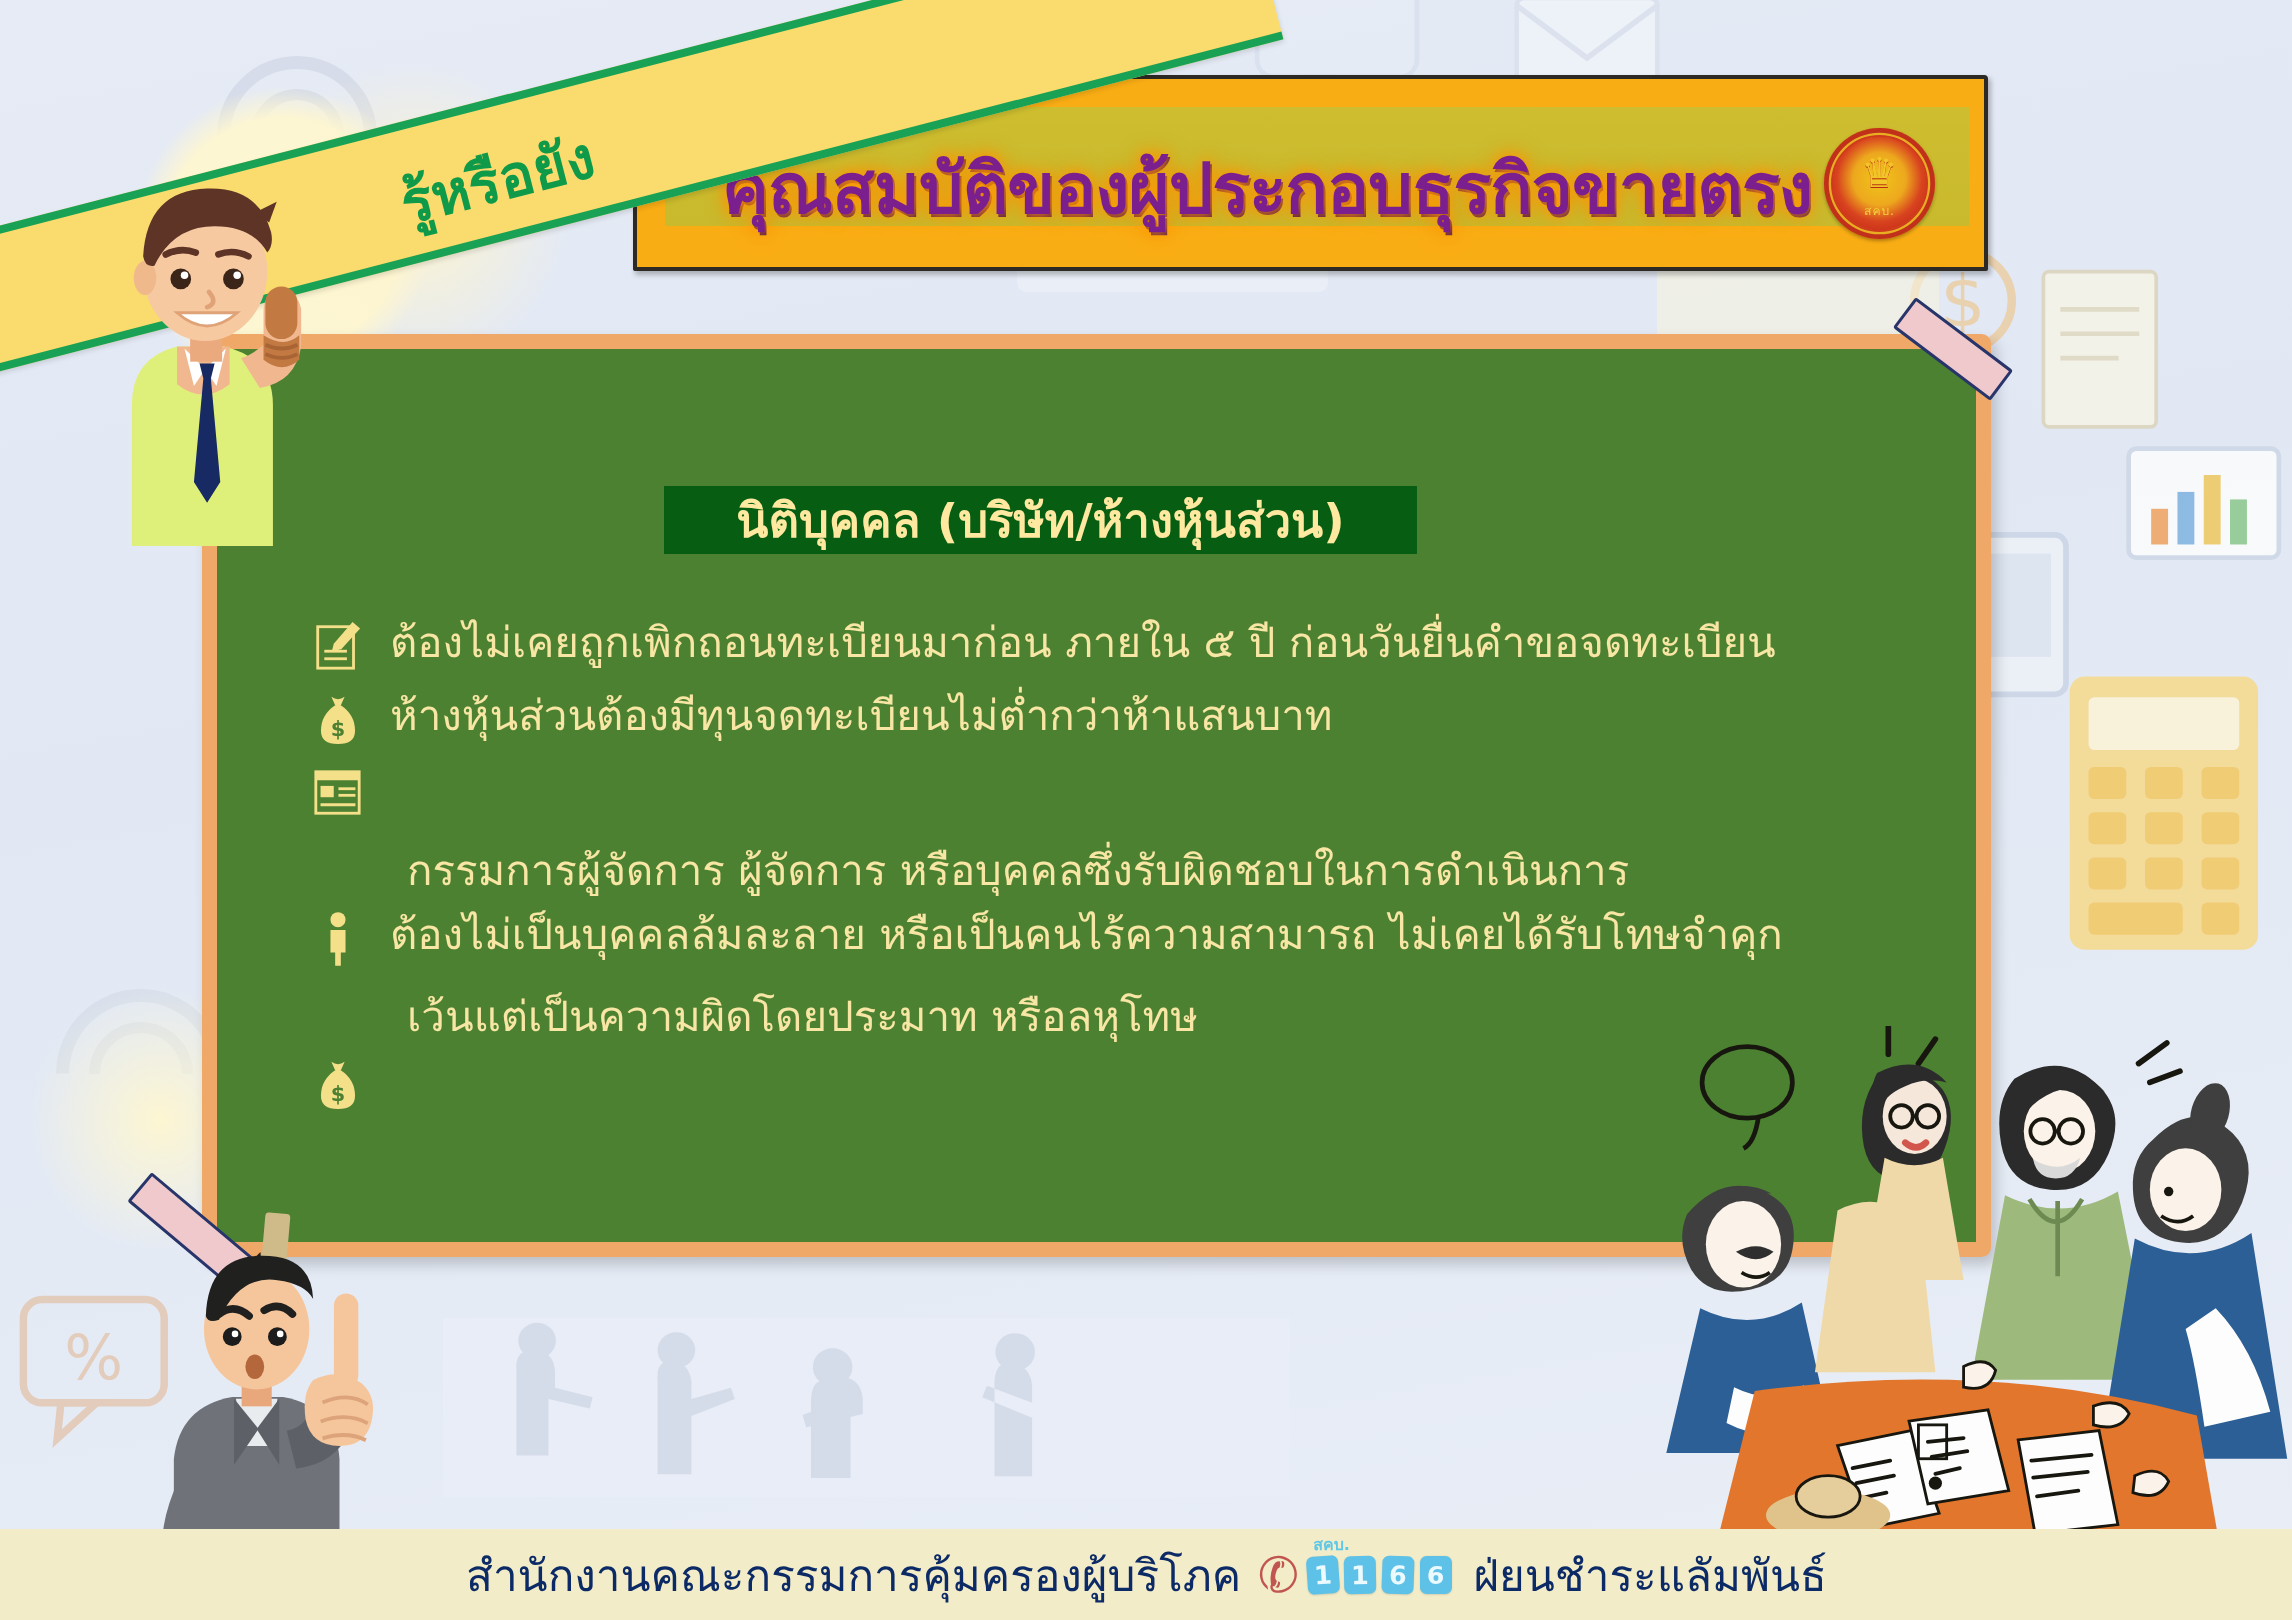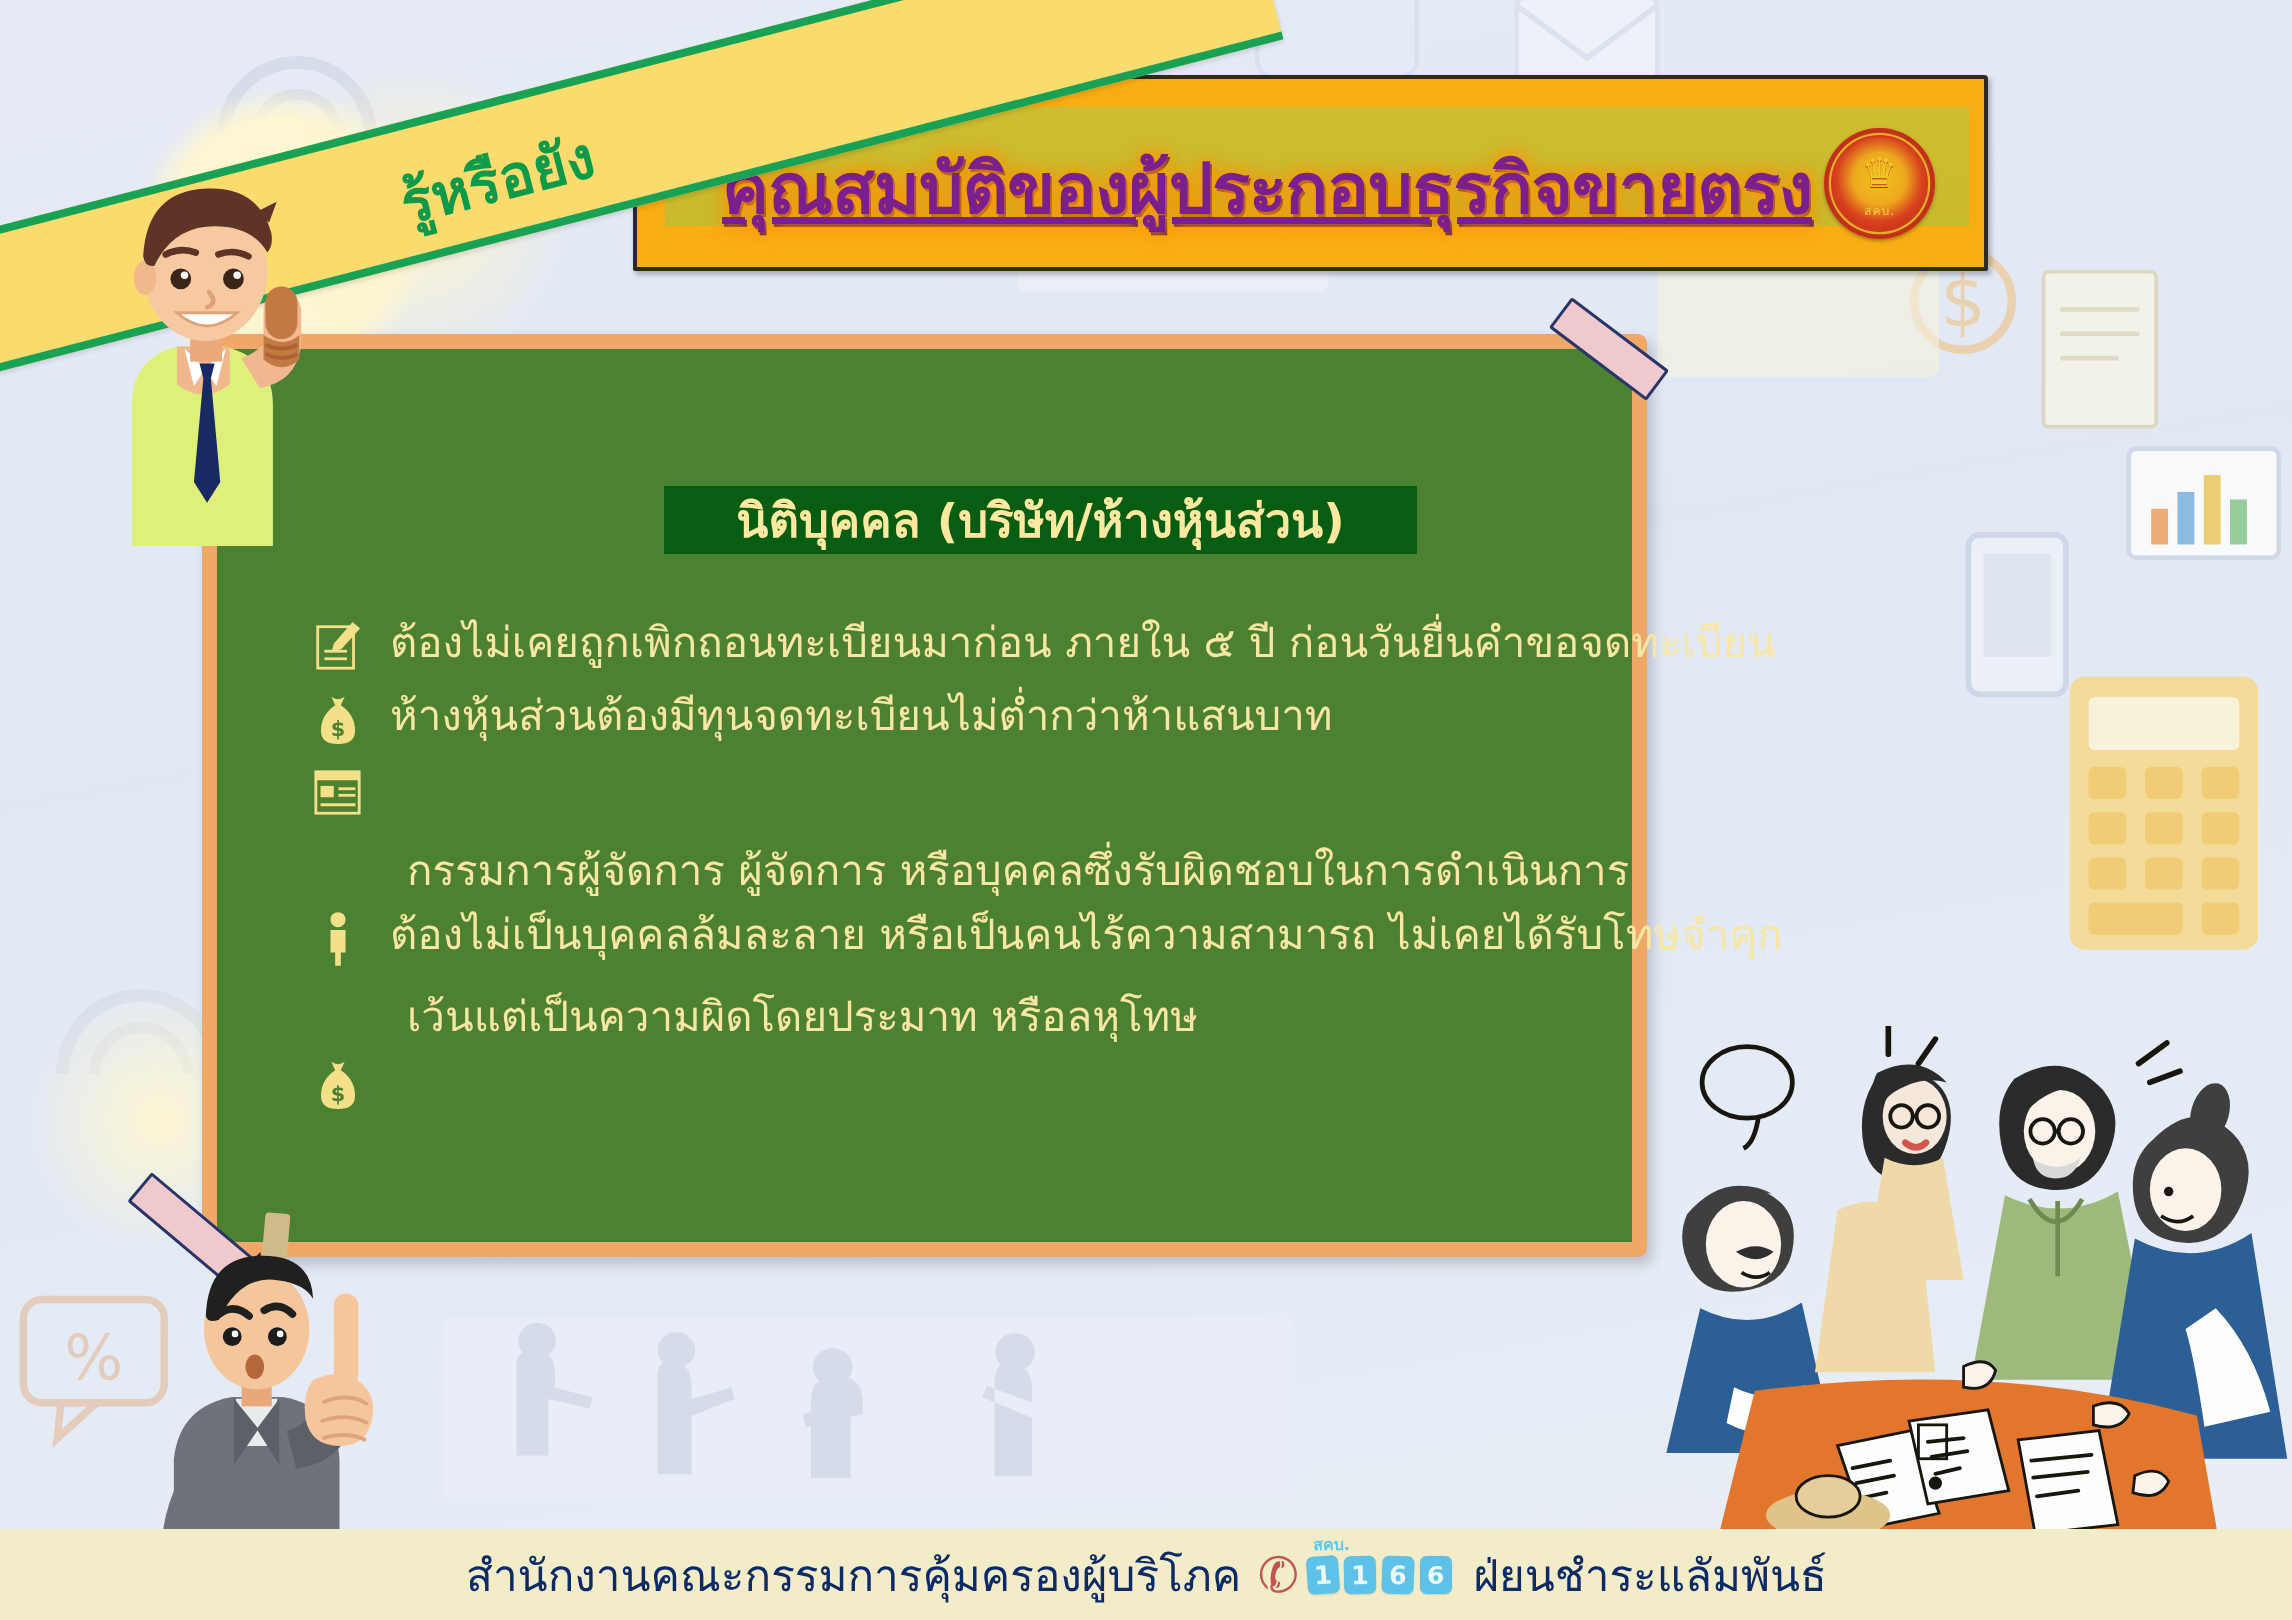--- a/index.html
+++ b/index.html
@@ -36,21 +36,20 @@
     background:linear-gradient(180deg,#cdbd2f 0%,#c9b92c 100%);
   }
   #banner-title {
     position:absolute; left:56px; top:26px; width:1092px;
     text-align:center;
     font-family:"DejaVu Sans","Liberation Sans",sans-serif;
     font-size:70px; font-weight:bold; color:#7b1f8f;
     letter-spacing:-0.9px;
     text-shadow:0 0 13px #ff9a00, 0 0 21px #ff8800, 1.9px 2.8px 0 #4b1159;
     white-space:nowrap;
-    text-decoration:underline;
   }
   #seal {
     position:absolute; right:34px; top:21px; width:111px; height:111px;
     border-radius:50%;
     background:radial-gradient(circle at 50% 46%,#f0c419 0%,#eda81e 32%,#d8431f 52%,#c32a18 72%,#b22414 100%);
     box-shadow:inset 0 0 0 4.7px #c0301a, inset 0 0 0 8.5px #e8ad22, 0 1.9px 3.8px rgba(0,0,0,.3);
     overflow:hidden;
   }
   .seal-ring { position:absolute; border-radius:50%; border:2.8px solid #cf3a1c; }
   .seal-glyph {
@@ -71,21 +70,21 @@
     box-shadow:0 2.8px 5.6px rgba(0,0,0,.12);
   }
   #ribbon-text {
     position:absolute; left:452px; top:26px;
     font-size:58px; font-weight:bold; color:#0f9a4a;
     white-space:nowrap;
   }
 
   
   #board {
-    position:absolute; left:202px; top:334px; width:1445px; height:923px;
+    position:absolute; left:202px; top:334px; width:1789px; height:923px;
     background:#4d8132;
     border:15px solid #f0a868;
     border-radius:9.4px;
     box-shadow:5.6px 7.5px 13px rgba(0,0,0,.18);
   }
   #subtitle-bar {
     position:absolute; left:447px; top:137px; width:753px; height:68px;
     background:#075e12;
     display:flex; align-items:center; justify-content:center;
   }

